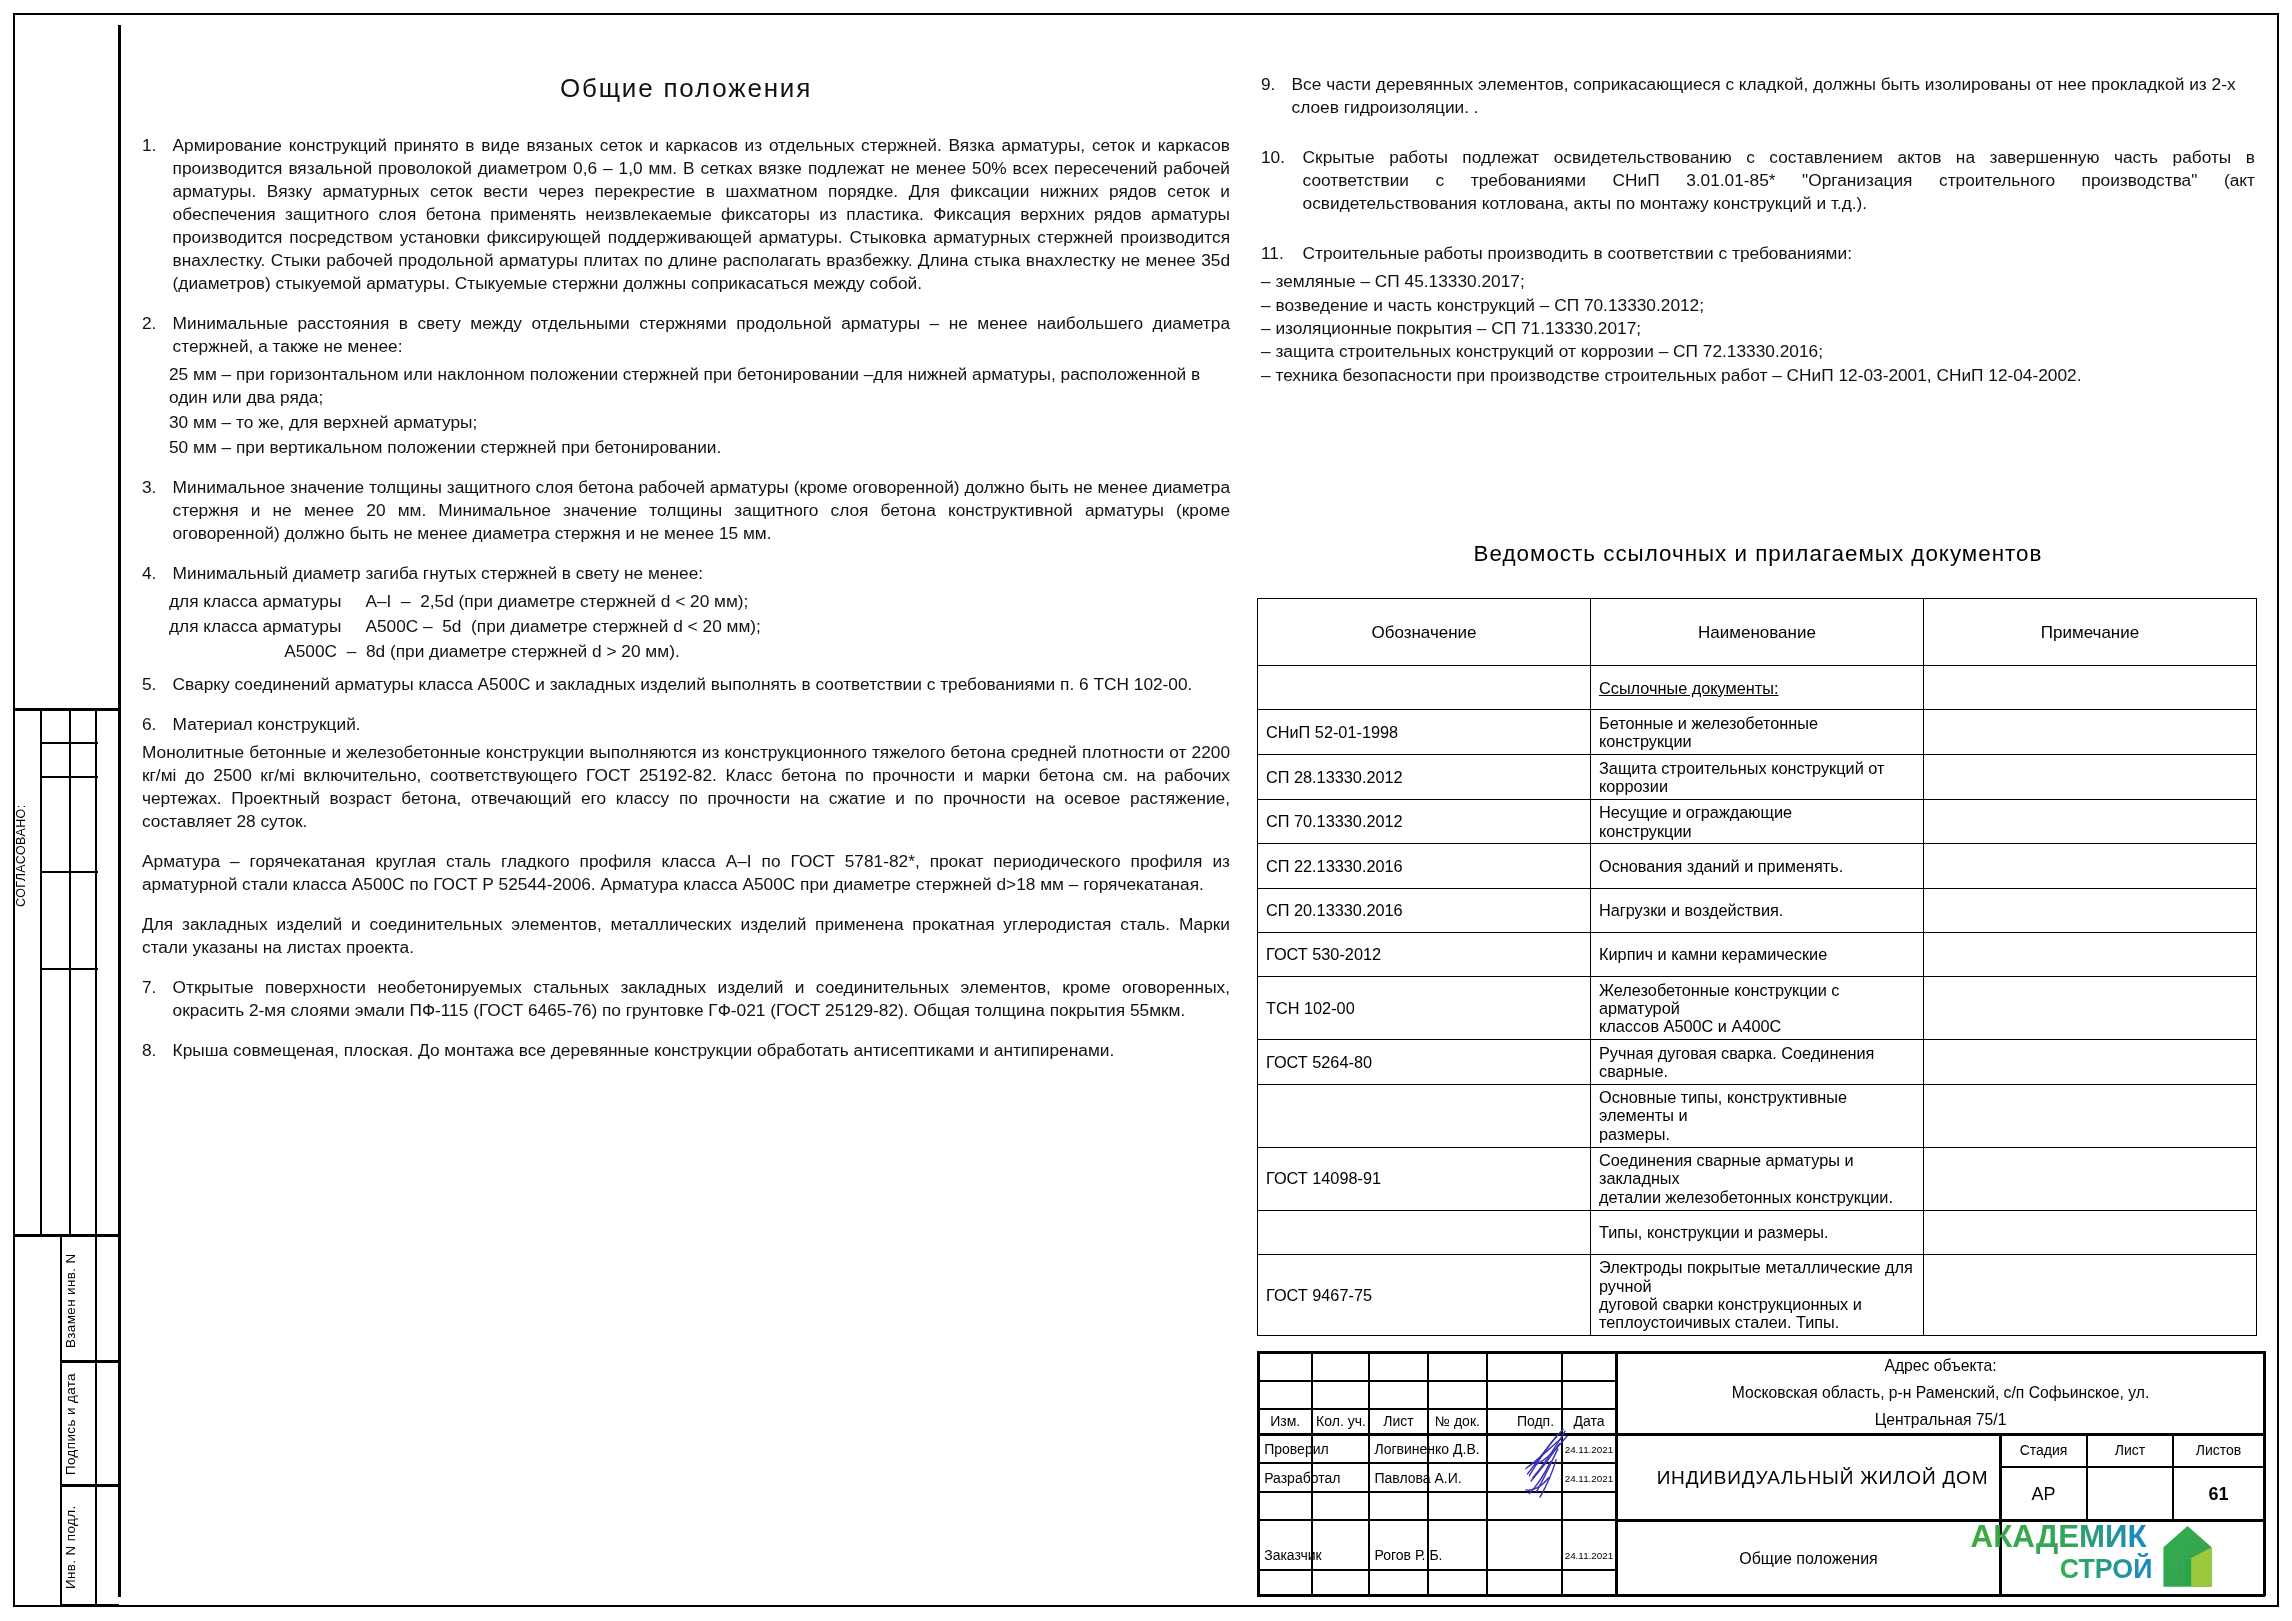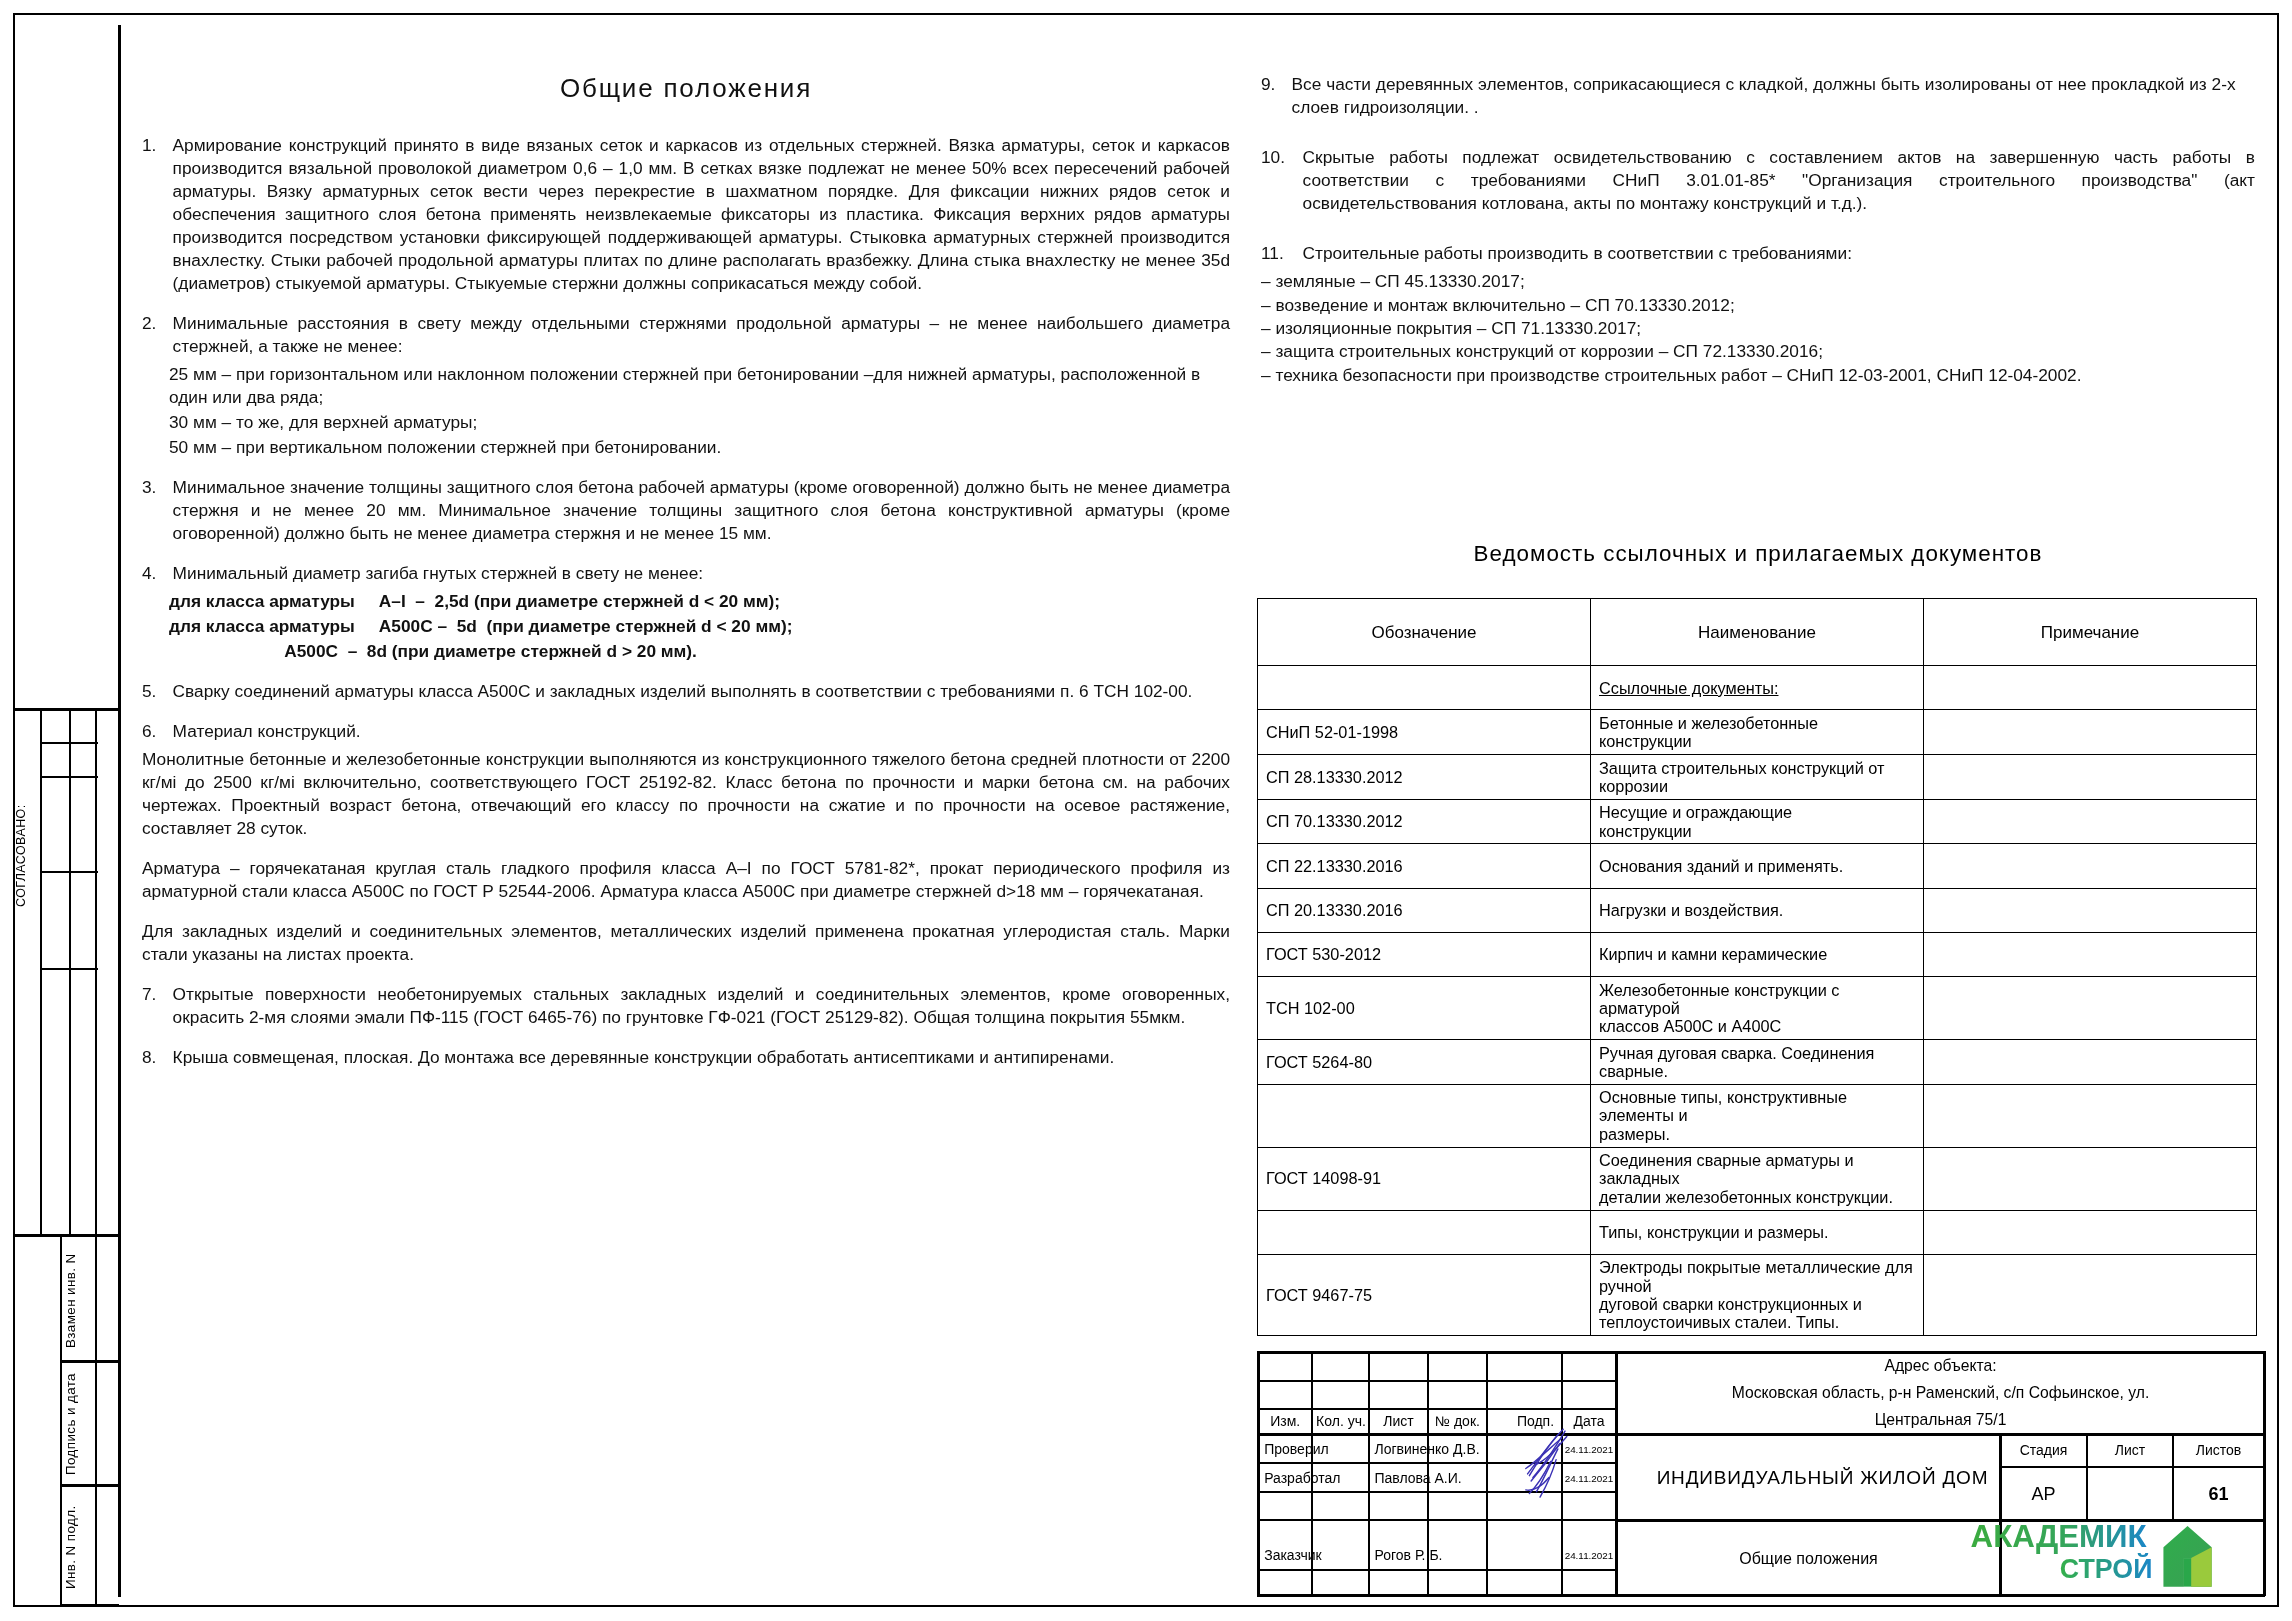--- a/index.html
+++ b/index.html
@@ -240,21 +240,21 @@
 
   <div class="para">
     <span class="num">3.</span>
     <span class="body">Минимальное значение толщины защитного слоя бетона рабочей арматуры (кроме оговоренной) должно быть не менее диаметра стержня и не менее 20 мм. Минимальное значение толщины защитного слоя бетона конструктивной арматуры (кроме оговоренной) должно быть не менее диаметра стержня и не менее 15 мм.</span>
   </div>
 
   <div class="para tight">
     <span class="num">4.</span>
     <span class="body nojust">Минимальный диаметр загиба гнутых стержней в свету не менее:</span>
   </div>
-  <div style="padding-left:27px;margin-bottom:17px;font-weight:bold;">
+  <div style="padding-left:27px;margin-bottom:10px;">
     <div class="subline mono-pad">для класса арматуры     А–I  –  2,5d (при диаметре стержней d &lt; 20 мм);</div>
     <div class="subline mono-pad">для класса арматуры     А500С –  5d  (при диаметре стержней d &lt; 20 мм);</div>
     <div class="subline mono-pad">                        А500С  –  8d (при диаметре стержней d &gt; 20 мм).</div>
   </div>
 
   <div class="para">
     <span class="num">5.</span>
     <span class="body">Сварку соединений арматуры класса А500С и закладных изделий выполнять в соответствии с требованиями п. 6 ТСН 102-00.</span>
   </div>
 
@@ -288,21 +288,21 @@
     <span class="num" style="min-width:38px;">10.</span>
     <span class="body">Скрытые работы подлежат освидетельствованию с составлением актов на завершенную часть работы в соответствии с требованиями СНиП 3.01.01-85* "Организация строительного производства" (акт освидетельствования котлована, акты по монтажу конструкций и т.д.).</span>
   </div>
 
   <div class="para tight">
     <span class="num" style="min-width:38px;">11.</span>
     <span class="body nojust">Строительные работы производить в соответствии с требованиями:</span>
   </div>
   <div style="padding-left:0px;">
     <div class="list-item">– земляные – СП 45.13330.2017;</div>
-    <div class="list-item">– возведение и монтаж включительно – СП 70.13330.2012;</div>
+    <div class="list-item">– возведение и часть конструкций – СП 70.13330.2012;</div>
     <div class="list-item">– изоляционные покрытия – СП 71.13330.2017;</div>
     <div class="list-item">– защита строительных конструкций от коррозии – СП 72.13330.2016;</div>
     <div class="list-item" style="padding-right:3.6px;">– техника безопасности при производстве строительных  работ – СНиП 12-03-2001, СНиП 12-04-2002.</div>
   </div>
 </div>
 
 <div id="refs-title">Ведомость ссылочных и прилагаемых документов</div>
 <table id="refs-table">
   <thead>
     <tr>

